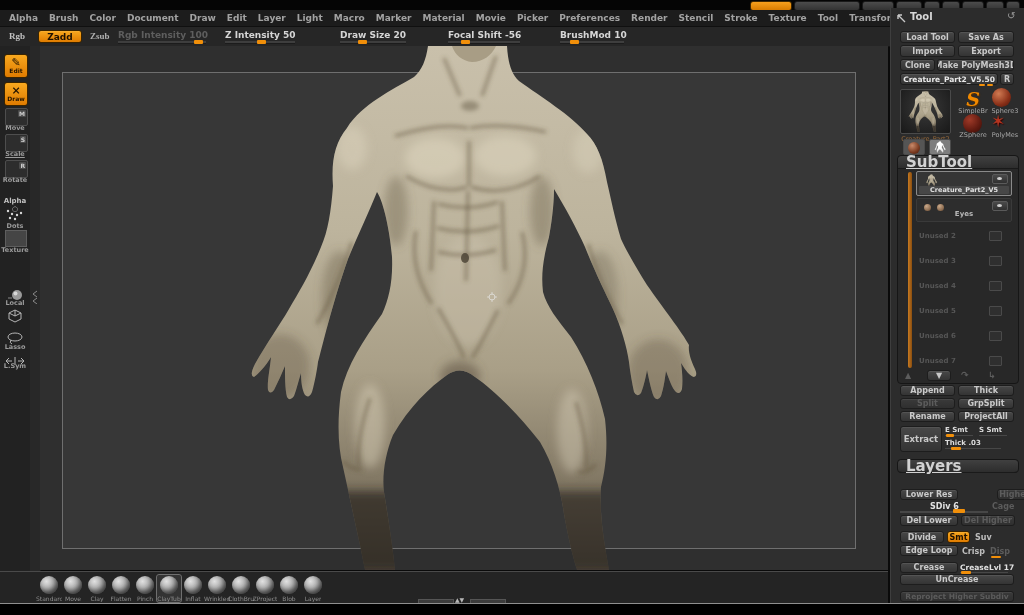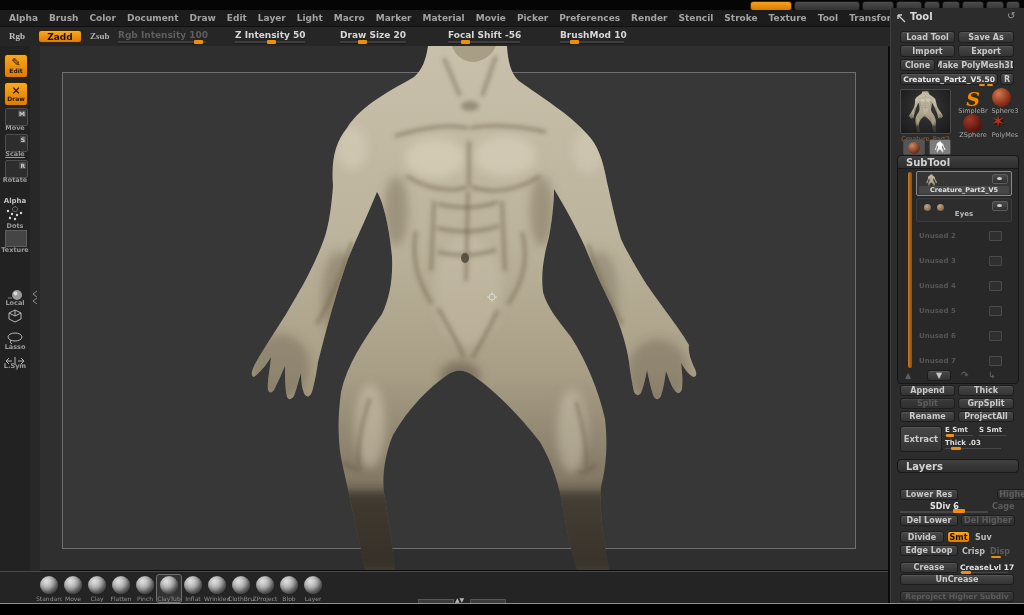--- a/index.html
+++ b/index.html
@@ -21,21 +21,21 @@
   
   .btn{display:flex;align-items:center;justify-content:center;font-size:8px;font-weight:bold;color:#c9c9c9;
        background:linear-gradient(#484848,#343434);border:1px solid #1d1d1d;border-radius:3px;
        box-shadow:inset 0 1px 0 rgba(255,255,255,.07);box-sizing:border-box;white-space:nowrap;overflow:hidden;}
   .btn.dim{color:#5c5c5c;background:linear-gradient(#3a3a3a,#2f2f2f);}
   .btn.orange{background:linear-gradient(#f8a81f,#e07c00);color:#201200;border-color:#3a2400;}
   .txtbtn{font-size:8px;font-weight:bold;color:#bdbdbd;}
   .txtbtn.dim{color:#5c5c5c;}
   .panelbox{background:#282828;border:1px solid #161616;border-radius:4px;box-sizing:border-box;}
   .phead{height:12px;background:linear-gradient(#404040,#2d2d2d);border-radius:4px 4px 0 0;display:flex;align-items:center;
-         padding-left:8px;font-size:10px;font-weight:bold;color:#d2d2d2;border-bottom:1px solid #1a1a1a;}
+         padding-left:8px;font-size:15px;font-weight:bold;color:#d2d2d2;border-bottom:1px solid #1a1a1a;text-decoration:underline;}
   .otick{position:absolute;background:#f18f0a;border-radius:1px;}
   .mtrack{position:absolute;height:1px;background:#474747;}
   
   .ltool{left:0;top:46px;width:30px;height:525px;background:#222;}
   .ldivider{left:30px;top:46px;width:10px;height:525px;background:#282828;border-right:1px solid #161616;}
   .lbtn{position:absolute;left:4px;width:24px;height:24px;border-radius:3px;display:flex;flex-direction:column;align-items:center;justify-content:center;
         font-weight:bold;box-sizing:border-box;}
   .lbtn.orange{background:linear-gradient(#f8a81f,#df7b00);border:1px solid #3a2400;color:#241400;}
   .lbtn .gly{font-size:11px;line-height:10px;}
   .lbtn .cap{font-size:6px;line-height:6px;}
@@ -118,21 +118,21 @@
     <span class="abs shelf-label" style="left:9px;top:4px;">Rgb</span>
     <div class="abs btn orange" style="left:38px;top:3px;width:44px;height:13px;font-size:9px;">Zadd</div>
     <span class="abs shelf-label" style="left:90px;top:4px;color:#b0b0b0;">Zsub</span>
 
     <div class="abs sh-slider dim" style="left:118px;top:3px;width:88px;">
       <div class="lbl">Rgb Intensity 100</div>
       <div class="track">
           <div class="handle" style="left:86%;"></div>
         </div>
     </div>
-    <div class="abs sh-slider" style="left:225px;top:3px;width:70px;margin-left:10px;">
+    <div class="abs sh-slider" style="left:225px;top:3px;width:70px;">
       <div class="lbl">Z Intensity 50</div>
       <div class="track">
           <div class="handle" style="left:46%;"></div>
         </div>
     </div>
     <div class="abs sh-slider" style="left:340px;top:3px;width:66px;">
       <div class="lbl">Draw Size 20</div>
       <div class="track">
           <div class="handle" style="left:28%;"></div>
         </div>

